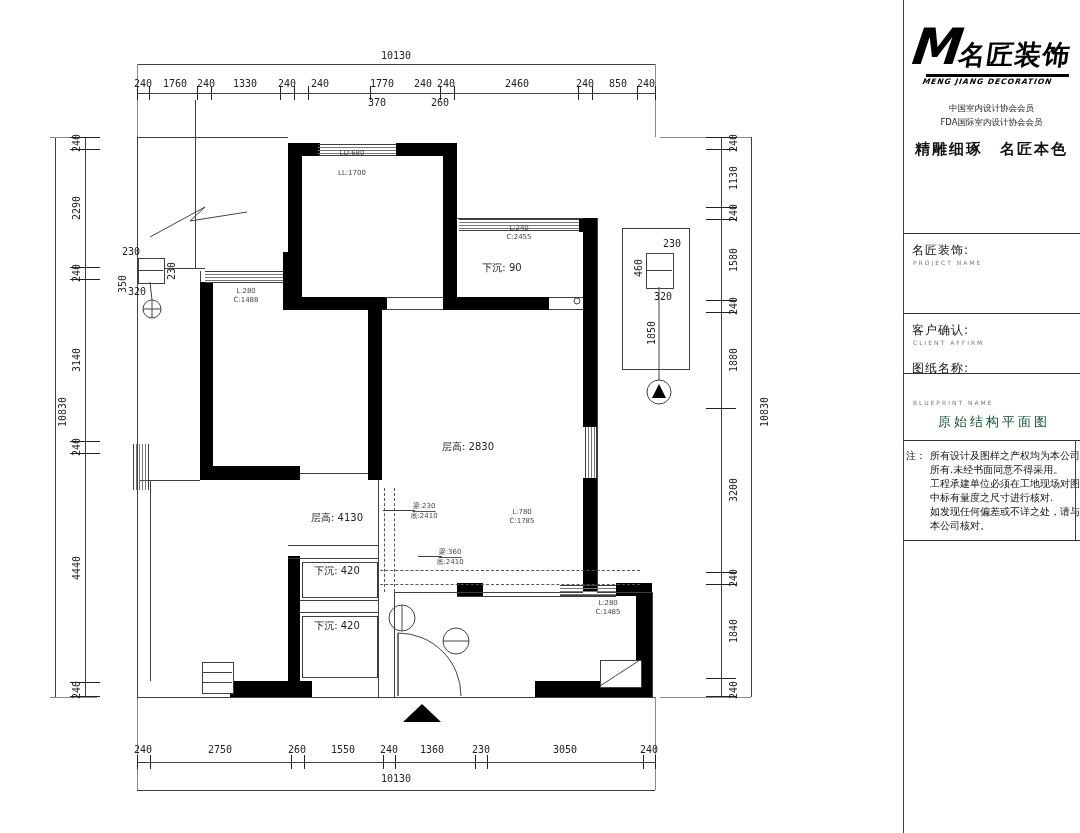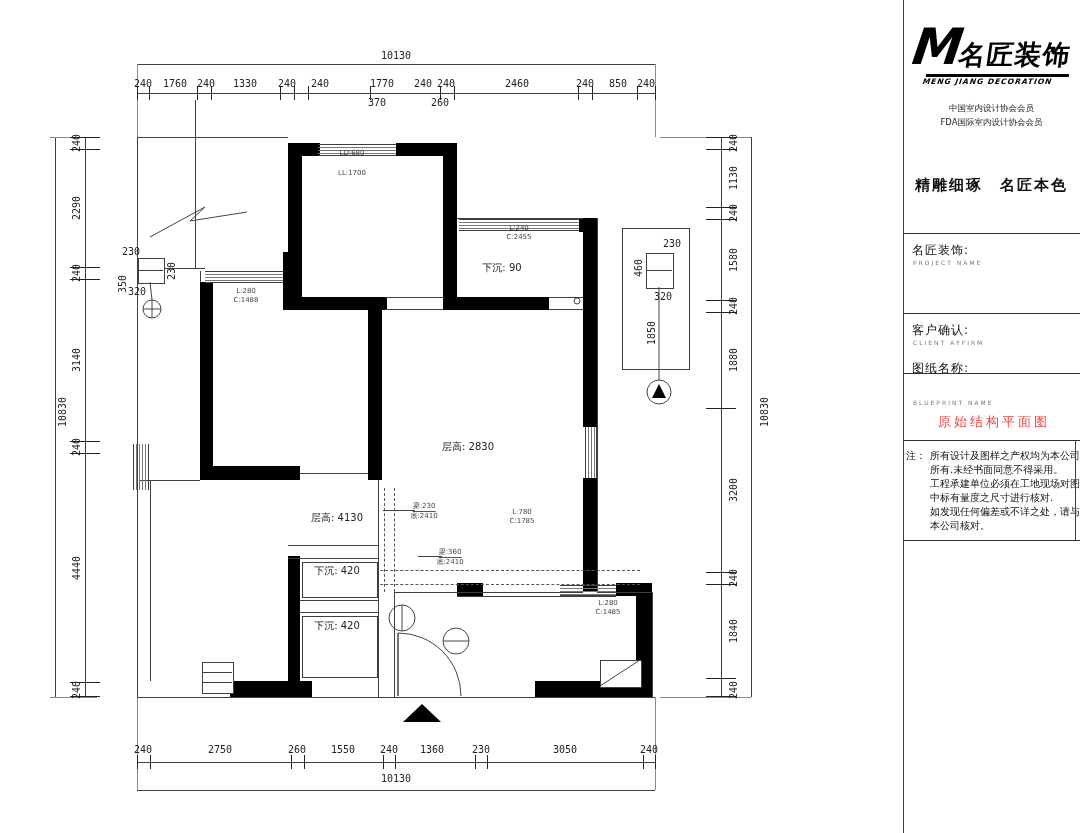--- a/index.html
+++ b/index.html
@@ -26,24 +26,24 @@
   
   #tb{position:absolute;left:903px;top:0;width:177px;height:833px;}
   .tbline{position:absolute;height:1px;background:#333;left:903px;width:177px;}
   .tb-center{position:absolute;left:903px;width:177px;text-align:center;}
   .logo-wrap{transform:skewX(-8deg);font-weight:bold;color:#000;line-height:1;}
   .logo-m{font-size:50px;font-style:italic;letter-spacing:-3px;}
   .logo-cn{font-size:27px;letter-spacing:1px;}
   .logo-bar{height:3px;background:#000;margin:2px 8px 1px 26px;}
   .logo-en{font-size:7.5px;font-style:italic;font-weight:bold;letter-spacing:1px;}
   .member{font-size:8.5px;color:#222;}
-  .slogan{font-size:15px;font-weight:bold;letter-spacing:2px;color:#111;margin-top:36px;}
+  .slogan{font-size:15px;font-weight:bold;letter-spacing:2px;color:#111;}
   .sec-label{position:absolute;font-size:12px;color:#111;letter-spacing:1px;}
   .sec-en{position:absolute;font-size:6px;color:#777;letter-spacing:2px;}
-  .dname{position:absolute;font-size:13px;color:#ef4444;letter-spacing:3px;}
+  .dname{position:absolute;font-size:13px;color:#14532d;letter-spacing:3px;}
   .note-label{position:absolute;font-size:10px;color:#111;}
   .note-line{position:absolute;font-size:10px;color:#111;white-space:nowrap;}
 </style>
 </head>
 <body>
 
 <div id="root">
 
   <div class="ln" style="left:137px;top:64px;width:518px;height:1px"></div>
   <div class="ln" style="left:137px;top:93px;width:518px;height:1px"></div>

